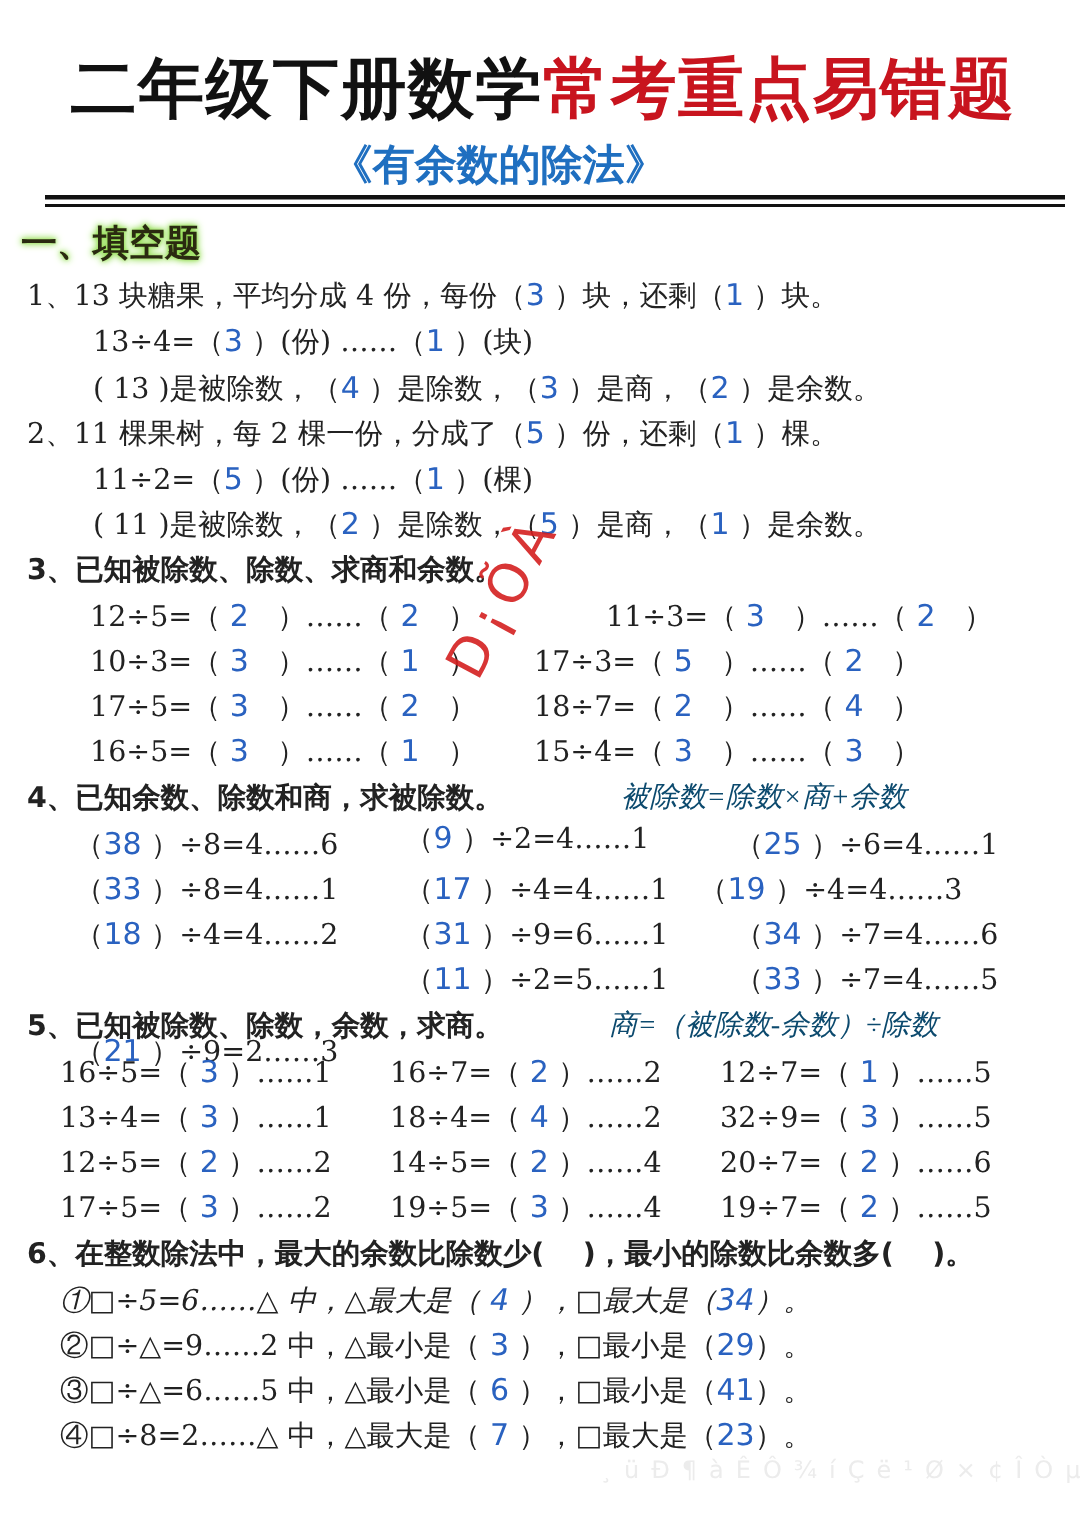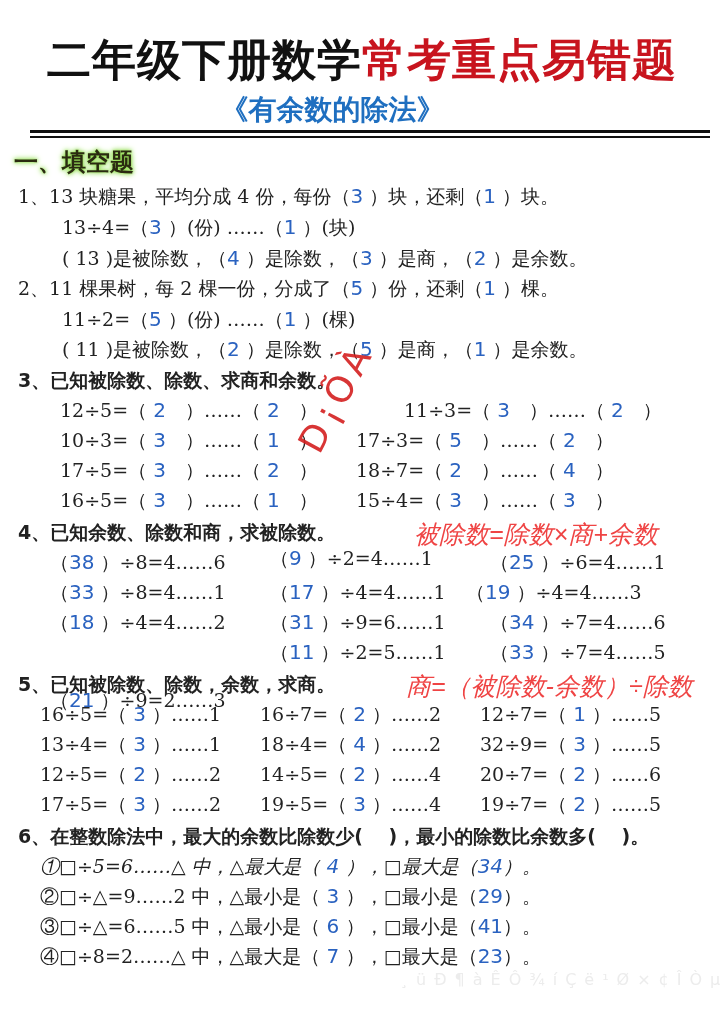--- a/index.html
+++ b/index.html
@@ -14,22 +14,22 @@
               font-family:"DejaVu Sans","Liberation Sans",sans-serif; font-weight:bold;
               font-size:28px; color:#1f6fc0; line-height:40px; }
   .rule1 { position:absolute; left:30px; width:680px; top:130px; height:3px; background:#111; }
   .rule2 { position:absolute; left:30px; width:680px; top:136px; height:2px; background:#111; }
   .sec-head { position:absolute; top:146px; left:14px; font-size:24px; font-weight:bold;
               font-family:"DejaVu Sans","Liberation Sans",sans-serif; color:#2a2a10;
               text-shadow:0 0 4px #8cd94a, 0 0 6px #9be25c, 0 0 2px #b4f07a; }
   .line { position:absolute; left:0; font-size:19px; line-height:28px; white-space:nowrap; color:#222; }
   .ans { color:#2a62c0; font-family:"DejaVu Sans","Liberation Sans",sans-serif; font-size:20px; }
   .bold { font-weight:bold; font-family:"DejaVu Sans","Liberation Sans",sans-serif; }
-  .note { position:absolute; color:#ef4444; font-size:25px; white-space:nowrap;
-          font-family:Liberation Sans, sans-serif; font-style:italic; }
+  .note { position:absolute; color:#0c4a6e; font-size:19px; white-space:nowrap;
+          font-family:Liberation Serif, serif; font-style:italic; }
   .cell { position:absolute; font-size:19px; line-height:28px; white-space:nowrap; }
   .wm { position:absolute; left:290px; top:440px; color:#d42020; font-size:36px;
         font-family:"DejaVu Sans","Liberation Sans",sans-serif; transform:rotate(-62deg);
         transform-origin:left top; opacity:0.9; letter-spacing:6px; }
   .wm2 { position:absolute; left:400px; top:970px; color:#ececec; font-size:16px;
          letter-spacing:8px; font-family:"DejaVu Sans","Liberation Sans",sans-serif; white-space:nowrap; }
 </style>
 </head>
 <body>
 

